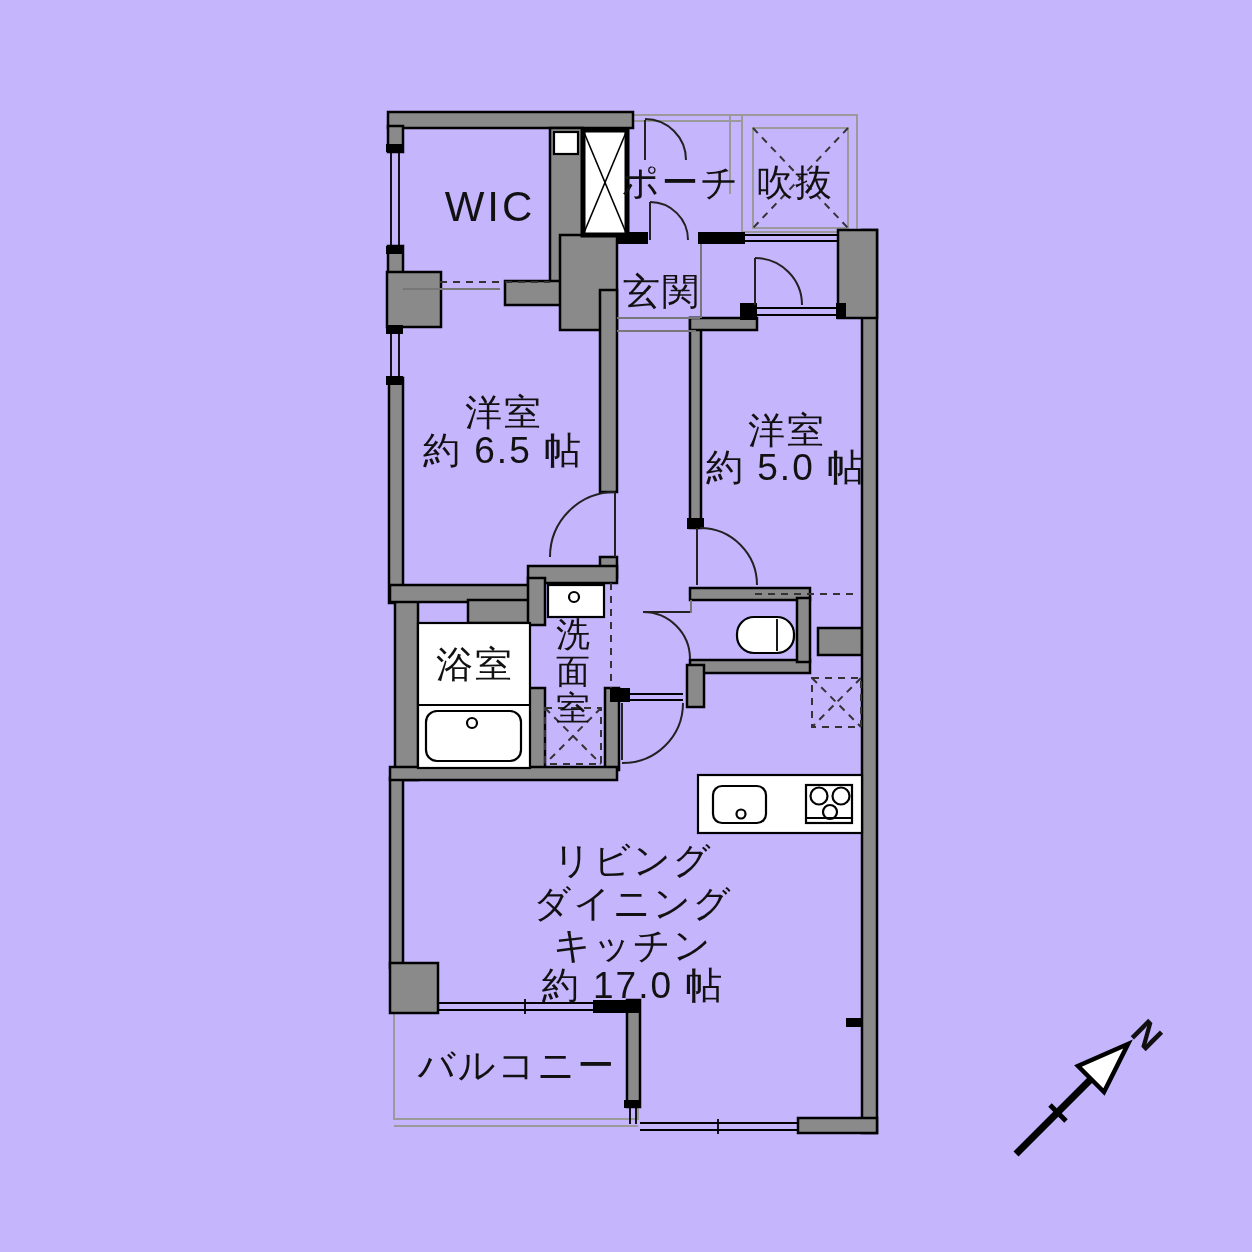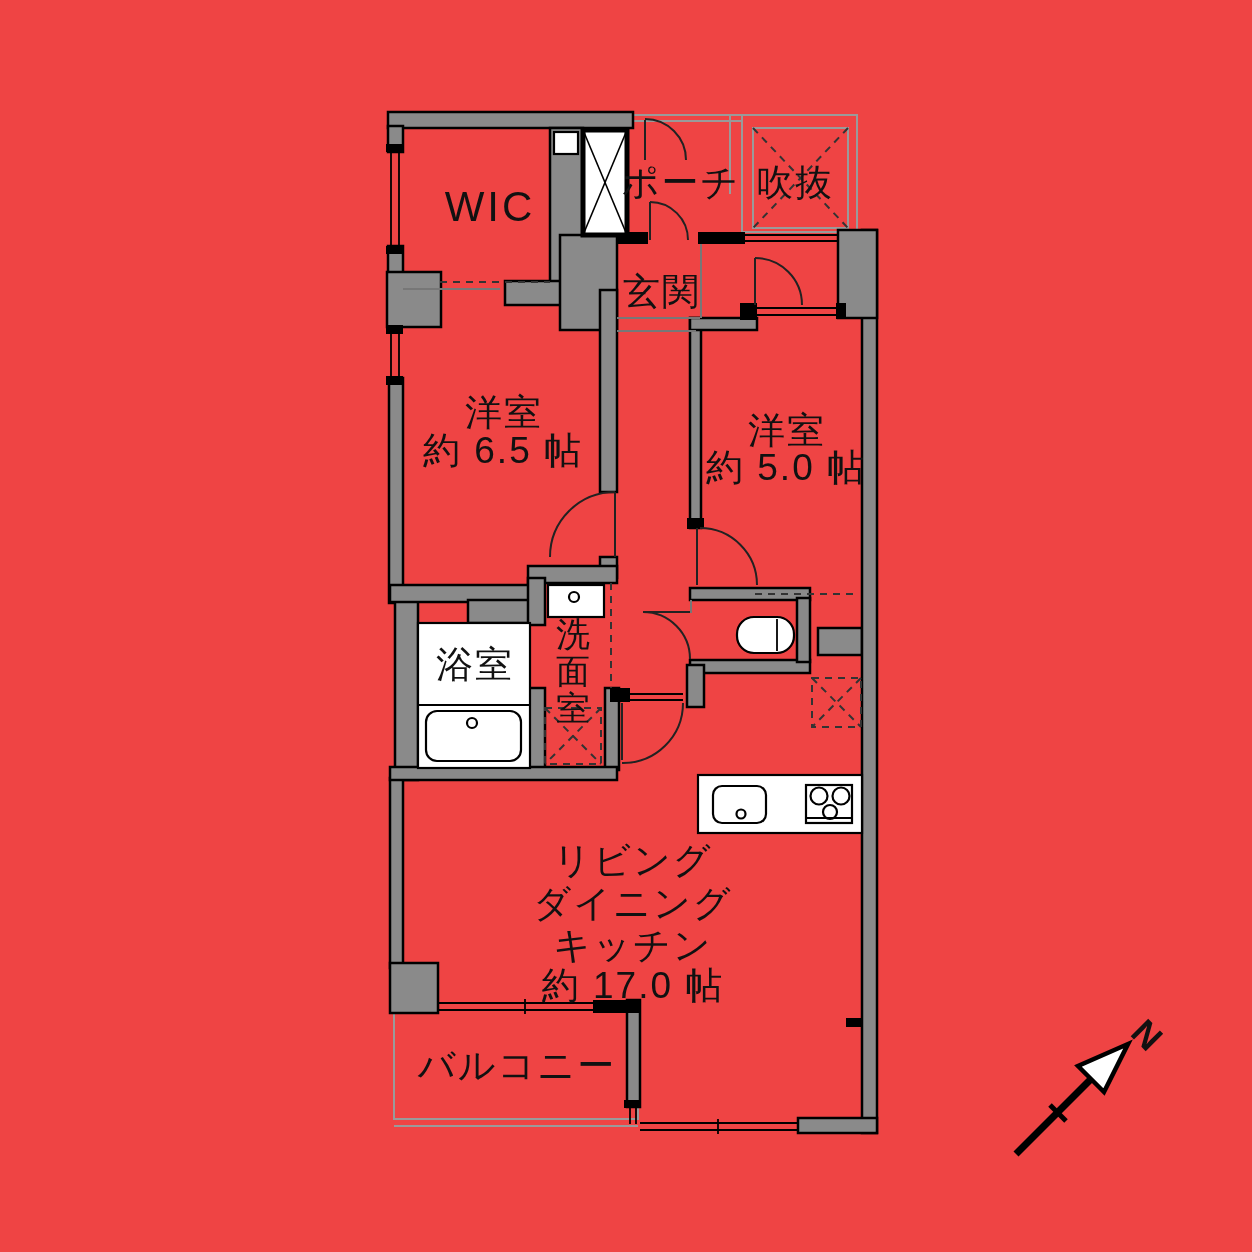--- a/index.html
+++ b/index.html
@@ -1,16 +1,16 @@
 <!DOCTYPE html>
 <html><head>
 <meta charset="utf-8">
 <style>
   html,body{margin:0;padding:0;background:#fff;}
-  .stage{position:relative;width:1252px;height:1252px;background:#ef4444;overflow:hidden;
+  .stage{position:relative;width:1252px;height:1252px;background:#c4b5fd;overflow:hidden;
          font-family:"Liberation Sans","DejaVu Sans",sans-serif;}
   svg{position:absolute;left:0;top:0;}
   text{fill:#111;font-family:"Liberation Sans","DejaVu Sans",sans-serif;}
   .room-label{font-size:37px;letter-spacing:2px;}
   .room-label-lg{font-size:42px;letter-spacing:3px;}
   .wall{fill:#8a8a8a;stroke:#000;stroke-width:2.5;}
   .bwall{fill:#000;stroke:none;}
   .thin{stroke:#9a9a9a;stroke-width:2;fill:none;}
   .thin2{stroke:#777;stroke-width:2;fill:none;}
   .door{stroke:#222;stroke-width:2;fill:none;}

